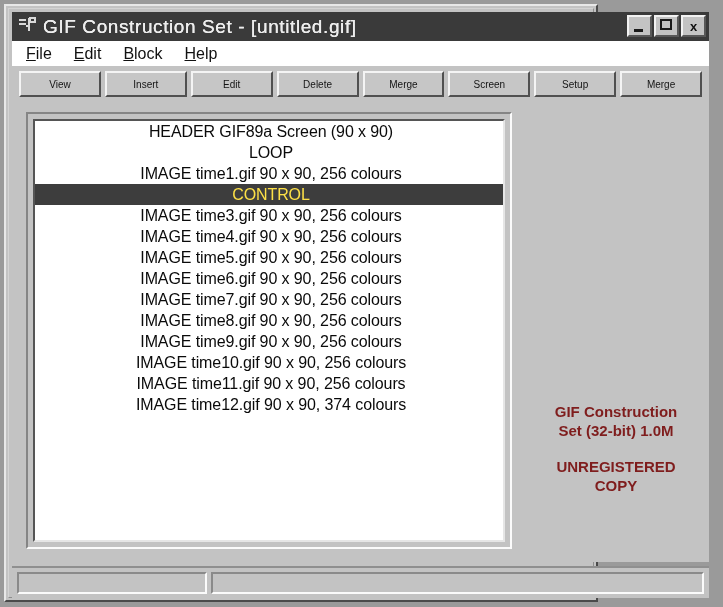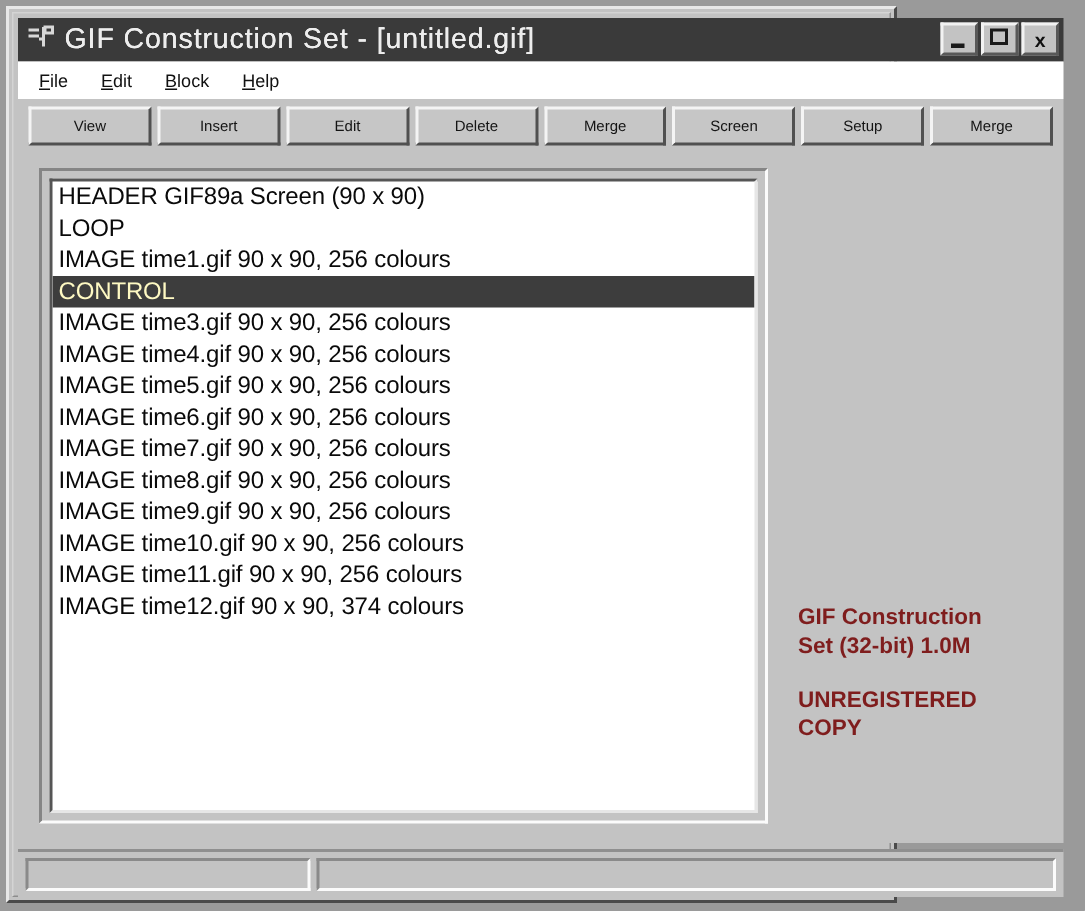--- a/index.html
+++ b/index.html
@@ -29,20 +29,21 @@
     position: absolute;
     left: 4px; top: 4px;
     width: 594px;
     height: 598px;
     background: #c3c3c3;
     border-top: 2px solid #e8e8e8;
     border-left: 2px solid #e8e8e8;
     border-right: 2px solid #4a4a4a;
     border-bottom: 2px solid #4a4a4a;
     box-sizing: border-box;
+    text-align: center;
   }
   #window-inner {
     position: absolute;
     left: 2px; top: 2px; right: 2px; bottom: 2px;
     background: #c3c3c3;
     border-top: 1px solid #d4d4d4;
     border-left: 1px solid #d4d4d4;
     border-right: 1px solid #8d8d8d;
     border-bottom: 1px solid #8d8d8d;
     box-sizing: border-box;
@@ -125,21 +126,21 @@
     left: 3px; top: 32px;
     width: 697px;
     height: 25px;
     background: #ffffff;
     display: flex;
     align-items: center;
     box-sizing: border-box;
   }
   .menu-item {
     color: #111;
-    font-size: 12px;
+    font-size: 16px;
     margin-left: 14px;
     margin-right: 8px;
     white-space: nowrap;
     cursor: default;
     line-height: 16px;
   }
   .menu-item .acc {
     text-decoration: underline;
   }
 
@@ -217,21 +218,21 @@
     line-height: 21px;
     padding-left: 4px;
     font-size: 16px;
     color: #0a0a0a;
     white-space: nowrap;
     cursor: default;
     letter-spacing: -0.1px;
   }
   .list-row.selected {
     background: #3d3d3d;
-    color: #fef9c3;
+    color: #fde047;
   }
 
   
   #info-panel {
     position: absolute;
     left: 520px;
     top: 300px;
     width: 168px;
   }
   .info-line {

